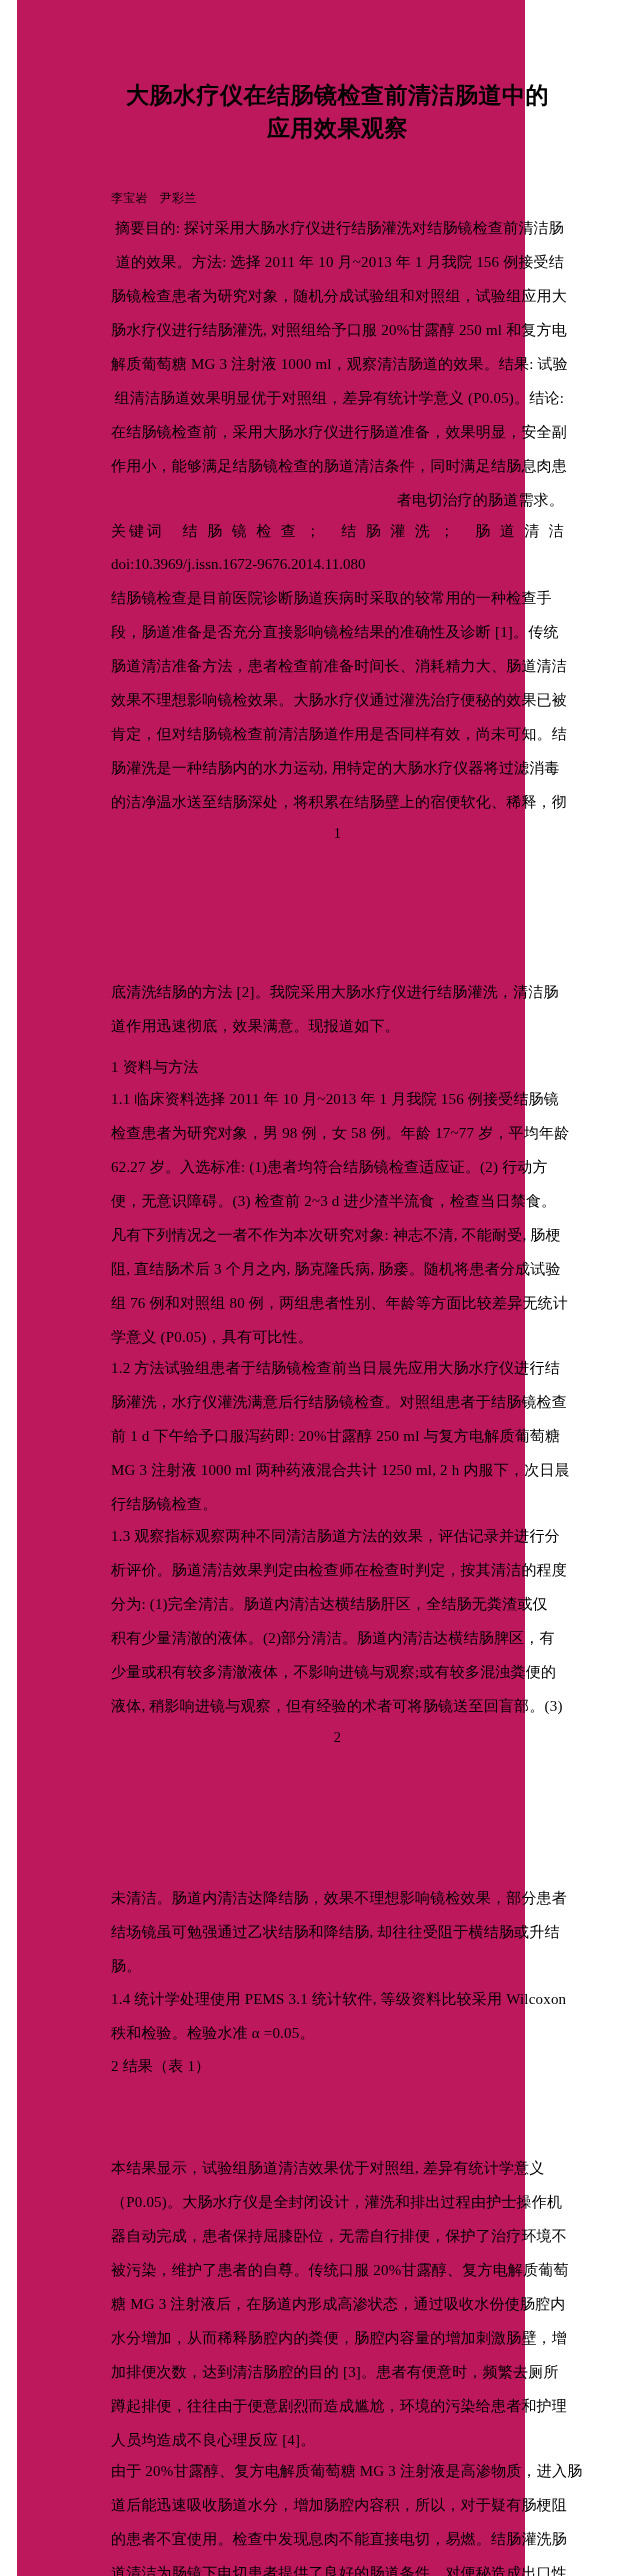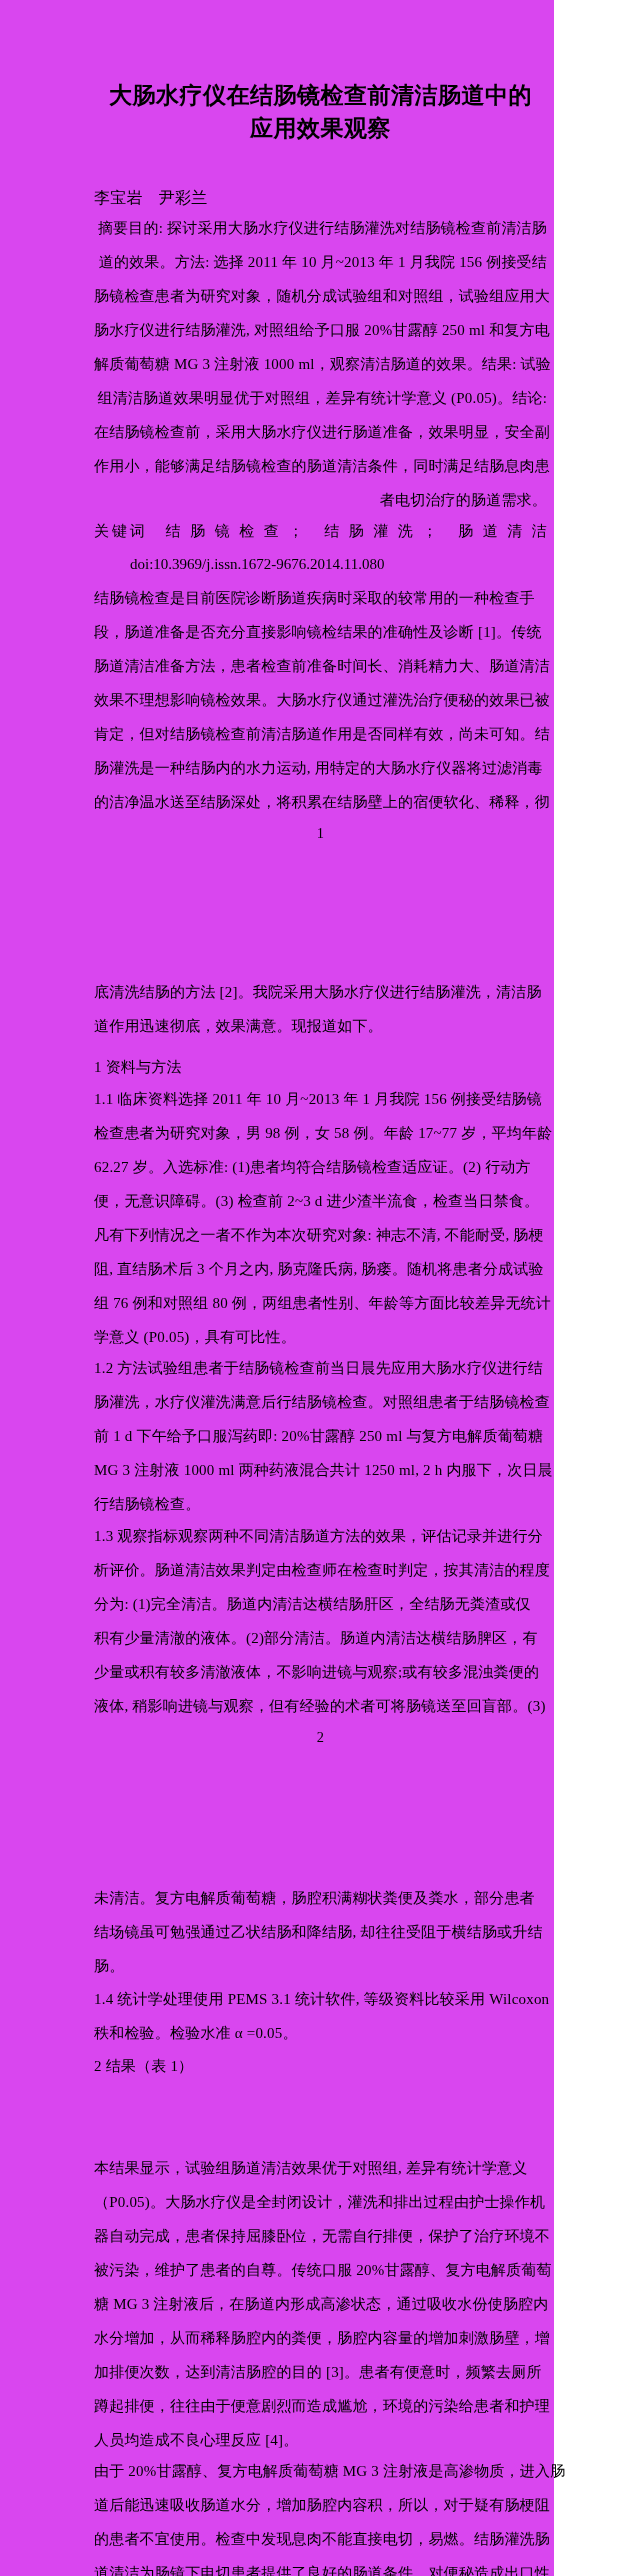--- a/index.html
+++ b/index.html
@@ -10,50 +10,50 @@
   }
   .doc{
     position:relative;
     width:639px;
     height:3615px;
     background:#ffffff;
     overflow:hidden;
   }
   .page{
     position:absolute;
-    left:0;
-    width:554px;
+    left:17px;
+    width:508px;
     height:904px;
-    background:#d946ef;
+    background:#be185d;
   }
   .block{
     position:absolute;
     left:94px;
     width:453px;
     font-size:15px;
     line-height:34px;
     white-space:pre;
     text-align:left;
     letter-spacing:0.2px;
   }
   .title{
     font-size:23px;
     font-weight:bold;
     text-align:center;
     line-height:33px;
     letter-spacing:0.5px;
     white-space:pre-line;
   }
-  .authors{font-size:16px;}
+  .authors{font-size:12px;}
   .keywords{
     text-align:justify;
     text-align-last:justify;
     white-space:normal;
   }
-  .doi{font-size:15px;letter-spacing:0;margin-left:36px;}
+  .doi{font-size:15px;letter-spacing:0;}
   .pagenum{
     text-align:center;
     font-size:14.4px;
   }
   .heading{font-size:15px;}
 </style>
 </head>
 <body>
 
 <div class="doc">
@@ -103,21 +103,21 @@
     <div class="block" style="top:615px;">1.3 观察指标观察两种不同清洁肠道方法的效果，评估记录并进行分
 析评价。肠道清洁效果判定由检查师在检查时判定，按其清洁的程度
 分为: (1)完全清洁。肠道内清洁达横结肠肝区，全结肠无粪渣或仅
 积有少量清澈的液体。(2)部分清洁。肠道内清洁达横结肠脾区，有
 少量或积有较多清澈液体，不影响进镜与观察;或有较多混浊粪便的
 液体, 稍影响进镜与观察，但有经验的术者可将肠镜送至回盲部。(3)</div>
     <div class="block pagenum" style="top:816px;">2</div>
   </section>
 
   <section class="page" style="top:1807px;">
-    <div class="block" style="top:74px;">未清洁。复方电解质葡萄糖，肠腔积满糊状粪便及粪水，部分患者
+    <div class="block" style="top:74px;">未清洁。肠道内清洁达降结肠，效果不理想影响镜检效果，部分患者
 结场镜虽可勉强通过乙状结肠和降结肠, 却往往受阻于横结肠或升结
 肠。</div>
     <div class="block" style="top:175px;">1.4 统计学处理使用 PEMS 3.1 统计软件, 等级资料比较采用 Wilcoxon
 秩和检验。检验水准 α =0.05。</div>
     <div class="block heading" style="top:242px;">2 结果（表 1）</div>
     <div class="block" style="top:344px;">本结果显示，试验组肠道清洁效果优于对照组, 差异有统计学意义
 （P0.05)。大肠水疗仪是全封闭设计，灌洗和排出过程由护士操作机
 器自动完成，患者保持屈膝卧位，无需自行排便，保护了治疗环境不
 被污染，维护了患者的自尊。传统口服 20%甘露醇、复方电解质葡萄
 糖 MG 3 注射液后，在肠道内形成高渗状态，通过吸收水份使肠腔内

